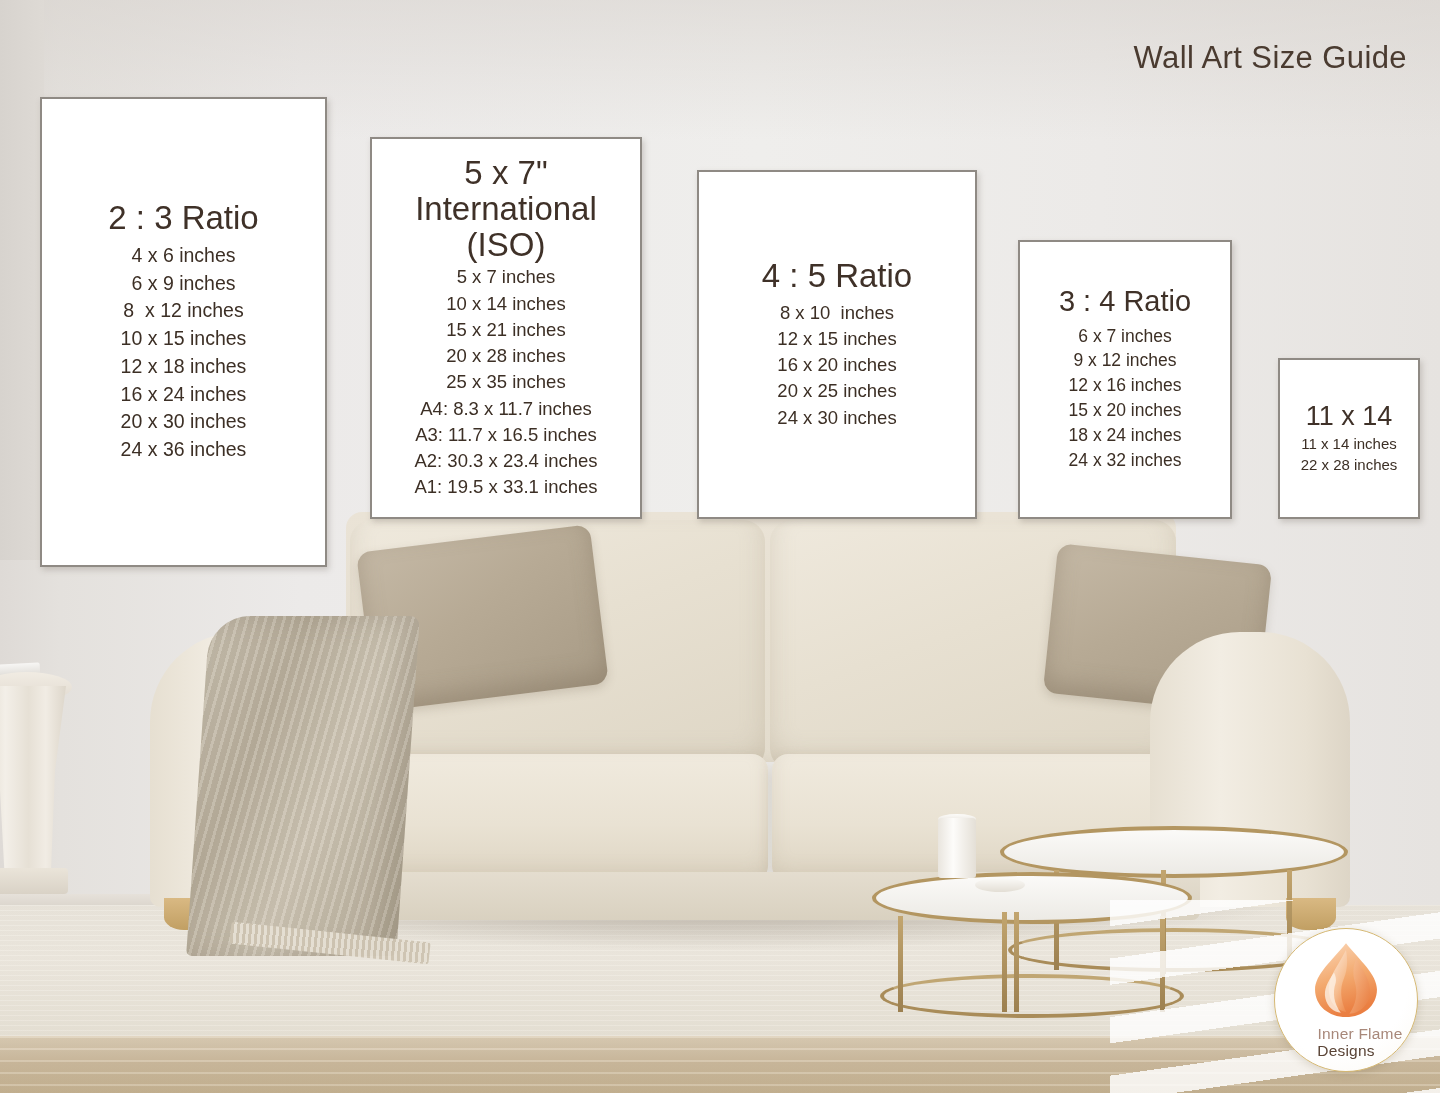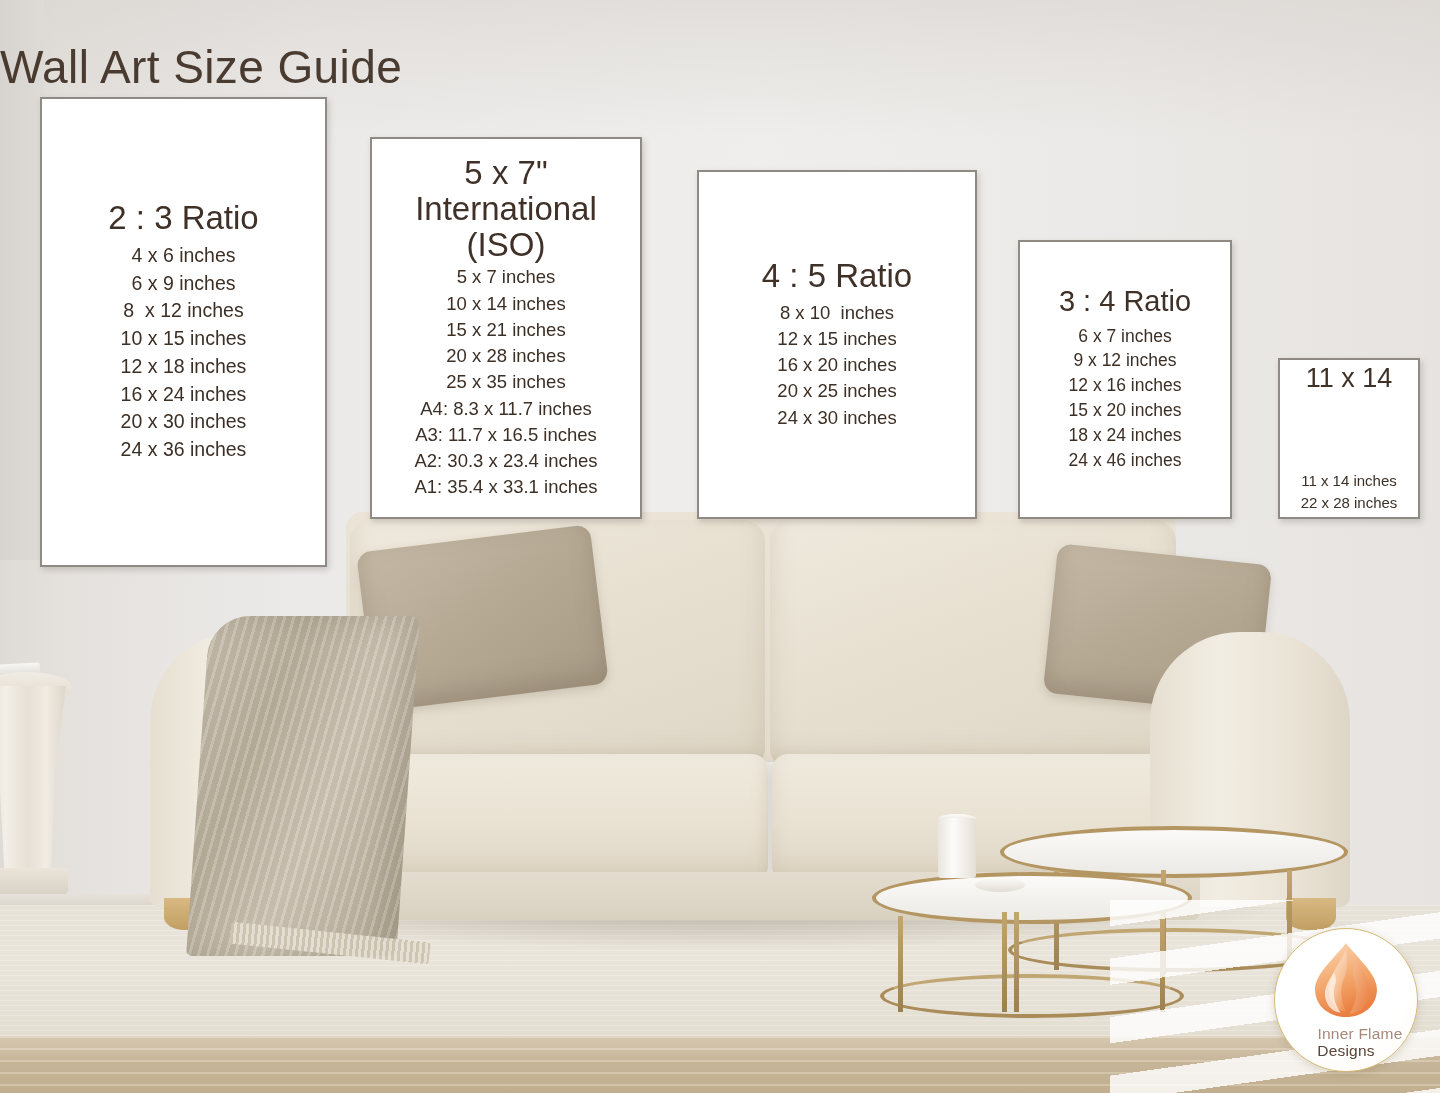--- a/index.html
+++ b/index.html
@@ -185,22 +185,22 @@
     border-radius:50%; background:linear-gradient(180deg,#fdfcfa,#e2ddd4);
   }
   .dish {
     position:absolute; left:975px; top:878px; width:50px; height:14px;
     border-radius:50%; background:linear-gradient(180deg,#fbfaf7,#e3ded5);
   }
 
   
   #title {
     position:absolute; left:0; top:40px; width:1407px;
-    text-align:left;
-    font-size:46px; font-weight:400; letter-spacing:.4px;
+    text-align:right;
+    font-size:31px; font-weight:400; letter-spacing:.4px;
     color:#4a3b30;
   }
 
   
   .frame {
     position:absolute;
     background:#ffffff;
     border:2px solid #8f8a84;
     box-shadow:2px 3px 6px rgba(110,100,90,.28);
     display:flex; flex-direction:column; align-items:center; justify-content:center;
@@ -213,21 +213,21 @@
     margin-bottom:6px; white-space:pre-line;
   }
   .frame .sizes { line-height:1.42; color:#3c2f25; }
   .frame .sizes div { white-space:pre; }
 
   
   #frame-1 { left:40px;   top:97px;  width:287px; height:470px; }
   #frame-2 { left:370px;  top:137px; width:272px; height:382px; }
   #frame-3 { left:697px;  top:170px; width:280px; height:349px; }
   #frame-4 { left:1018px; top:240px; width:214px; height:279px; }
-  #frame-5 { left:1278px; top:358px; width:142px; height:161px;justify-content:space-between; }
+  #frame-5 { left:1278px; top:358px; width:142px; height:161px; }
 
   #frame-1 .heading { font-size:33px; }
   #frame-1 .sizes   { font-size:19.5px; }
   #frame-2 .heading { font-size:33px; margin-bottom:2px; }
   #frame-2 .sizes   { font-size:18.5px; }
   #frame-3 .heading { font-size:33px; }
   #frame-3 .sizes   { font-size:18.5px; }
   #frame-4 .heading { font-size:29px; }
   #frame-4 .sizes   { font-size:17.5px; }
   #frame-5 .heading { font-size:27px; margin-bottom:2px; }
@@ -339,21 +339,21 @@
 (ISO)</div>
   <div class="sizes">
       <div>5 x 7 inches</div>
       <div>10 x 14 inches</div>
       <div>15 x 21 inches</div>
       <div>20 x 28 inches</div>
       <div>25 x 35 inches</div>
       <div>A4: 8.3 x 11.7 inches</div>
       <div>A3: 11.7 x 16.5 inches</div>
       <div>A2: 30.3 x 23.4 inches</div>
-      <div>A1: 35.4 x 33.1 inches</div>
+      <div>A1: 19.5 x 33.1 inches</div>
     </div>
 </div>
 
 <div class="frame" id="frame-3">
   <div class="heading">4 : 5 Ratio</div>
   <div class="sizes">
       <div>8 x 10  inches</div>
       <div>12 x 15 inches</div>
       <div>16 x 20 inches</div>
       <div>20 x 25 inches</div>
@@ -362,21 +362,21 @@
 </div>
 
 <div class="frame" id="frame-4">
   <div class="heading">3 : 4 Ratio</div>
   <div class="sizes">
       <div>6 x 7 inches</div>
       <div>9 x 12 inches</div>
       <div>12 x 16 inches</div>
       <div>15 x 20 inches</div>
       <div>18 x 24 inches</div>
-      <div>24 x 46 inches</div>
+      <div>24 x 32 inches</div>
     </div>
 </div>
 
 <div class="frame" id="frame-5">
   <div class="heading">11 x 14</div>
   <div class="sizes">
       <div>11 x 14 inches</div>
       <div>22 x 28 inches</div>
     </div>
 </div>

